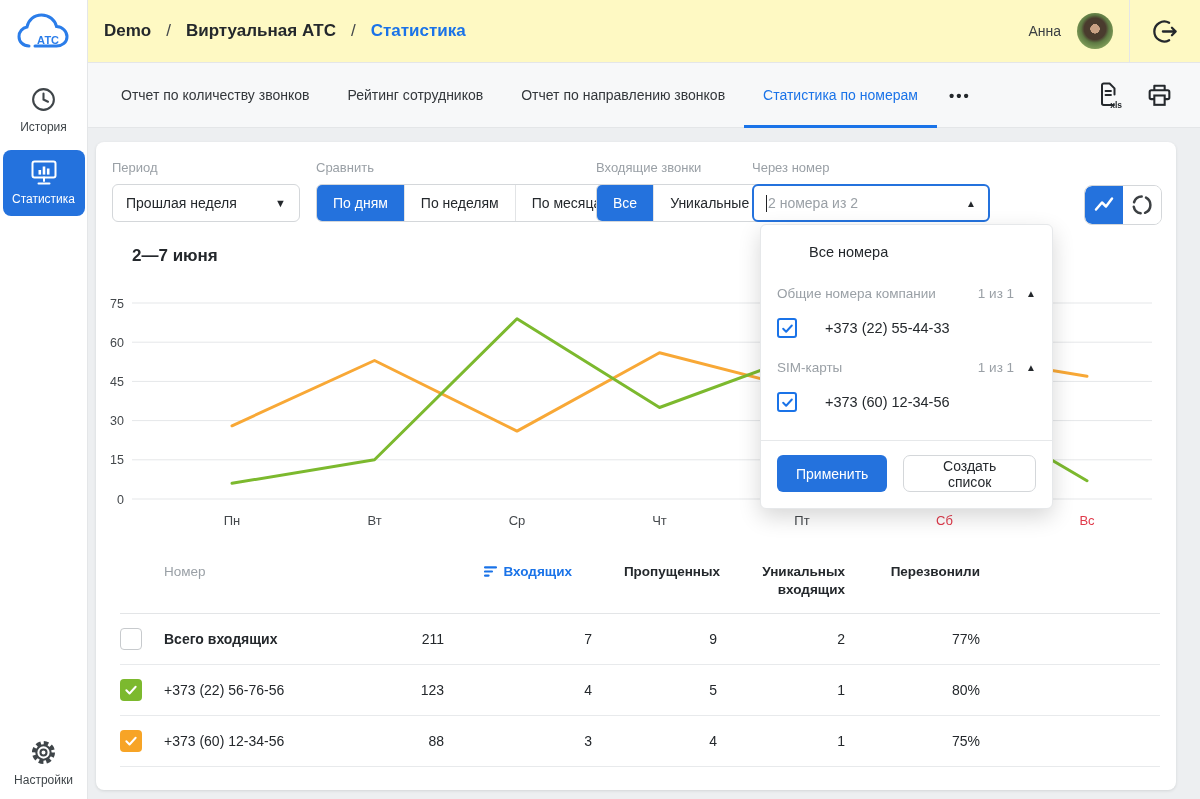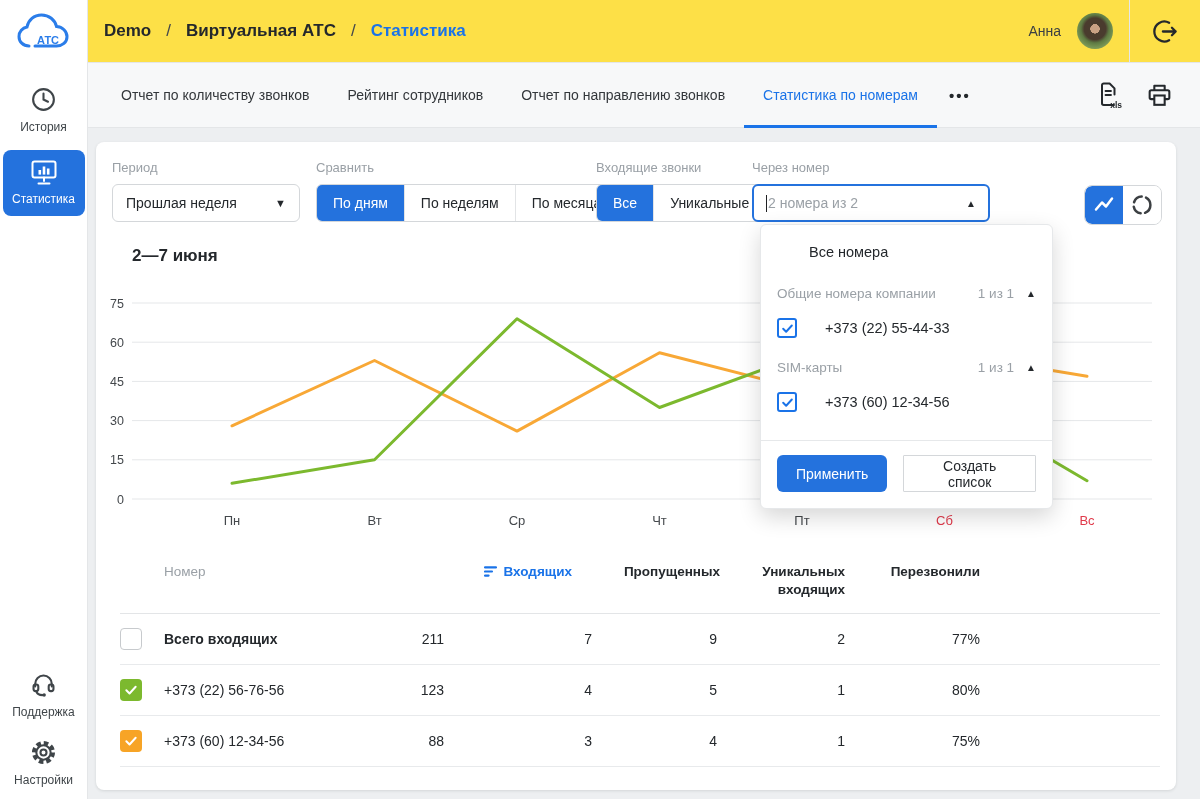--- a/index.html
+++ b/index.html
@@ -20,21 +20,21 @@
   .sidebar{position:absolute;left:0;top:0;width:88px;height:799px;background:#fff;border-right:1px solid var(--divider);display:flex;flex-direction:column;align-items:center;padding:10px 10px 10px;z-index:6}
   .logo{margin-bottom:14px;cursor:pointer}
   .nav-item{display:flex;flex-direction:column;align-items:center;gap:7px;color:#3f4549;font-size:12px;cursor:pointer;width:82px;text-align:center}
   .nav-hist{margin-top:12px;margin-bottom:16px}
   .nav-tile{background:var(--accent);color:#fff;border-radius:8px;padding:9px 0 10px;gap:6px}
   .side-spacer{flex:1}
   .nav-support{margin-bottom:20px}
   .nav-settings{margin-bottom:2px}
 
   
-  .topbar{position:absolute;left:88px;top:0;width:1112px;height:63px;background:#fde047;border-bottom:1px solid var(--divider);display:flex;align-items:center;padding:0 0 0 16px}
+  .topbar{position:absolute;left:88px;top:0;width:1112px;height:63px;background:#fef9c3;border-bottom:1px solid var(--divider);display:flex;align-items:center;padding:0 0 0 16px}
   .breadcrumb{display:flex;align-items:center;gap:15px;font-size:17px;font-weight:700;color:var(--txt)}
   .crumb-sep{font-weight:400;color:#44484c}
   .crumb-last{color:var(--link)}
   .user{margin-left:auto;display:flex;align-items:center;height:100%}
   .user-name{font-size:14px;color:#3c4043;margin-right:16px}
   .avatar{width:36px;height:36px;border-radius:50%;margin-right:16px;cursor:pointer;
      background:radial-gradient(circle at 50% 44%, #c9a184 0 17%, #4a3b2e 18% 40%, #5e7a43 52%, #7d9a57 72%, #44602f 100%)}
   .top-vdiv{width:1px;height:63px;background:var(--divider)}
   .logout-btn{width:70px;height:100%;display:flex;align-items:center;justify-content:center;cursor:pointer;background:none;border:none}
 
@@ -100,21 +100,21 @@
   .dropdown{position:absolute;left:760px;top:224px;width:293px;background:#fff;border:1px solid #e6e8ea;border-radius:6px;box-shadow:0 8px 22px rgba(0,0,0,.16);z-index:20;padding:10px 16px 16px}
   .dd-all{padding:9px 0 4px 32px;font-size:14.5px;color:var(--txt);cursor:pointer}
   .dd-ghead{display:flex;align-items:center;margin-top:17px;height:24px}
   .dd-gname{flex:1;font-size:13.5px;color:var(--muted)}
   .dd-count{font-size:13.5px;color:var(--muted);margin-right:12px}
   .dd-caret{font-size:10px;color:var(--txt);cursor:pointer}
   .dd-item{display:flex;align-items:center;gap:28px;margin-top:13px;font-size:14.5px;color:var(--txt);cursor:pointer}
   .cb-blue{width:20px;height:20px;border:2px solid var(--link);border-radius:3px;background:#fff;display:flex;align-items:center;justify-content:center;flex:none}
   .dd-footer{margin:28px -16px 0;padding:14px 16px 0;border-top:1px solid #e6e8ea;display:flex;gap:16px}
   .btn-primary{height:37px;padding:0 19px;background:var(--accent);color:#fff;border:none;border-radius:6px;font-size:14px;cursor:pointer;font-family:inherit}
-  .btn-secondary{height:37px;padding:0 16px;background:#fff;color:var(--txt);border:1px solid var(--border);border-radius:1px;font-size:14px;cursor:pointer;font-family:inherit}
+  .btn-secondary{height:37px;padding:0 16px;background:#fff;color:var(--txt);border:1px solid var(--border);border-radius:7px;font-size:14px;cursor:pointer;font-family:inherit}
 </style>
 </head>
 <body>
 
 <div class="app">
 
   <aside class="sidebar">
     <div class="logo">
       <svg width="62" height="46" viewBox="0 0 62 46">
         <path d="M16 36c-6 0-10-4.4-10-9.6 0-4.8 3.4-8.6 8-9.4C15.3 10 21 5 28.5 5 36 5 42 9.8 43.6 16.6 49.5 17 54 21.3 54 26.8 54 32.3 49.4 36 43.5 36 H22" fill="none" stroke="#2b7de9" stroke-width="3" stroke-linecap="round"></path>
@@ -136,30 +136,20 @@
         <rect x="9.5" y="11" width="2.6" height="4.6" fill="#fff"></rect>
         <rect x="13.7" y="7.5" width="2.6" height="8.1" fill="#fff"></rect>
         <rect x="17.9" y="9.5" width="2.6" height="6.1" fill="#fff"></rect>
         <path d="M15 18.5 v3.5 M9.5 24.5 h11" stroke="#fff" stroke-width="2" stroke-linecap="round"></path>
       </svg>
       <span>Статистика</span>
     </div>
 
     <div class="side-spacer"></div>
 
-    <div class="nav-item nav-support">
-      <svg width="27" height="27" viewBox="0 0 26 26">
-        <path d="M5 15 v-2.6 a8 8 0 0 1 16 0 V15" fill="none" stroke="#3f4549" stroke-width="2" stroke-linecap="round"></path>
-        <rect x="3.4" y="13" width="4.6" height="6.4" rx="2" fill="none" stroke="#3f4549" stroke-width="2"></rect>
-        <rect x="18" y="13" width="4.6" height="6.4" rx="2" fill="none" stroke="#3f4549" stroke-width="2"></rect>
-        <path d="M6 19.4 q1.2 3.8 6 3.8" fill="none" stroke="#3f4549" stroke-width="2" stroke-linecap="round"></path>
-        <circle cx="13.6" cy="23.2" r="1.7" fill="#3f4549"></circle>
-      </svg>
-      <span>Поддержка</span>
-    </div>
 
     <div class="nav-item nav-settings">
       <svg width="27" height="27" viewBox="0 0 26 26">
         <circle cx="13" cy="13" r="8.6" fill="none" stroke="#3f4549" stroke-width="5" stroke-dasharray="4.1 2.65"></circle>
         <circle cx="13" cy="13" r="6.9" fill="#fff" stroke="#3f4549" stroke-width="2"></circle>
         <circle cx="13" cy="13" r="2.9" fill="none" stroke="#3f4549" stroke-width="2"></circle>
       </svg>
       <span>Настройки</span>
     </div>
   </aside>

